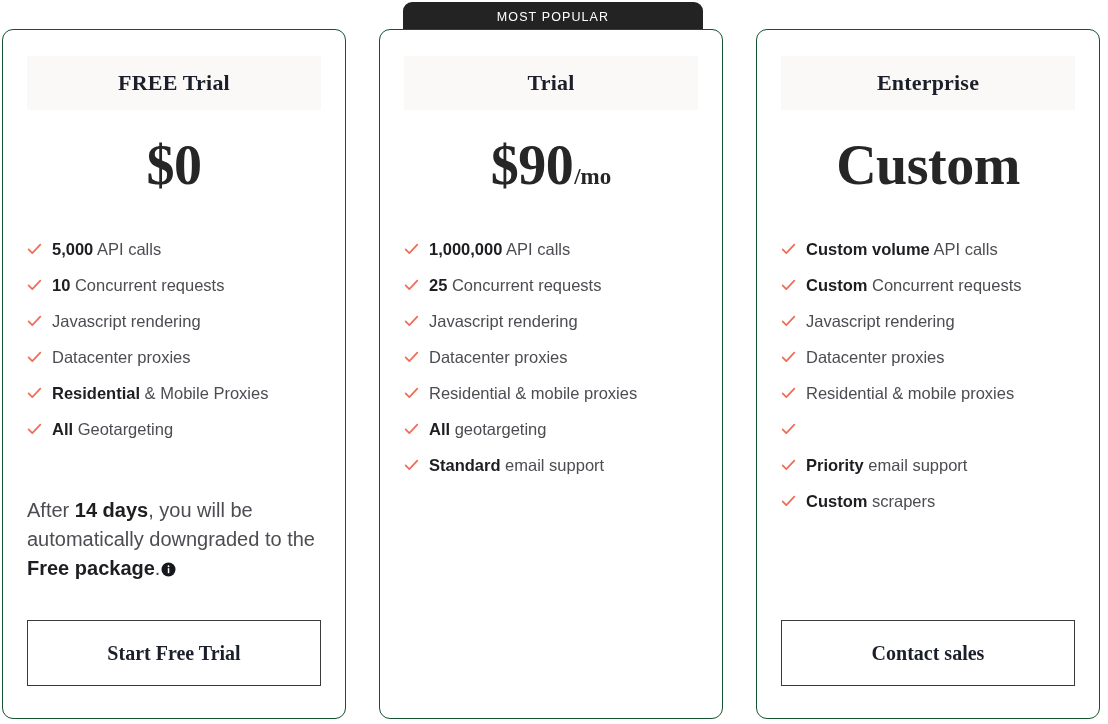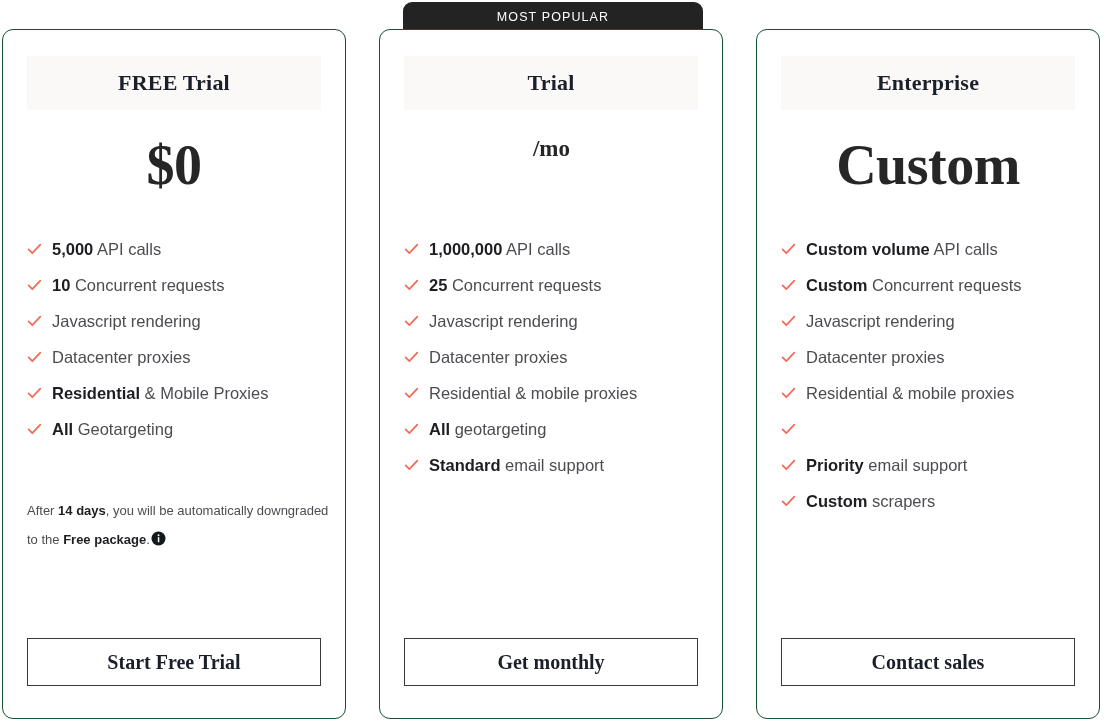--- a/index.html
+++ b/index.html
@@ -129,40 +129,40 @@
   .feature-text b {
     color: #1e1e22;
     font-weight: 700;
   }
 
   .note {
     position: absolute;
     left: 24px;
     right: 12px;
     top: 466px;
-    font-size: 13px;
+    font-size: 20px;
     line-height: 29px;
     color: #4c4c52;
   }
   .note b {
     color: #1e1e22;
     font-weight: 700;
   }
   .info-icon {
     display: inline-block;
     vertical-align: -2px;
     margin-left: 1px;
   }
 
   .cta {
     position: absolute;
     left: 24px;
     right: 24px;
     bottom: 32px;
-    height: 48px;
+    height: 66px;
     background: #ffffff;
     border: 1.6px solid #3a3a3a;
     border-radius: 0;
     font-family: "Liberation Serif", serif;
     font-weight: 700;
     font-size: 20px;
     color: #1b1f2a;
     cursor: pointer;
     padding: 8px;
   }
@@ -240,20 +240,21 @@
             <circle cx="7.55" cy="4.3" r="0.95" fill="#ffffff"></circle>
           </svg></span></div>
     <button class="cta">Start Free Trial</button>
   </div>
 
   <div class="card card-2">
     <div class="plan-header">
       <span class="plan-name">Trial</span>
     </div>
     <div class="price-row">
+      <span class="price-main">$90</span>
       <span class="price-suffix">/mo</span>
     </div>
     <ul class="features">
         <li class="feature">
           <span class="check-icon">
             <svg width="15" height="15" viewBox="0 0 15 15">
               <path d="M1.6 7.4 L5.3 11.2 L13.3 2.6" fill="none" stroke="#f26b55" stroke-width="1.7" stroke-linecap="round" stroke-linejoin="round"></path>
             </svg>
           </span>
           <span class="feature-text"><b>1,000,000</b> API calls</span>
@@ -300,21 +301,20 @@
         </li>
         <li class="feature">
           <span class="check-icon">
             <svg width="15" height="15" viewBox="0 0 15 15">
               <path d="M1.6 7.4 L5.3 11.2 L13.3 2.6" fill="none" stroke="#f26b55" stroke-width="1.7" stroke-linecap="round" stroke-linejoin="round"></path>
             </svg>
           </span>
           <span class="feature-text"><b>Standard</b> email support</span>
         </li>
       </ul>
-    <button class="cta">Get monthly</button>
   </div>
 
   <div class="card card-3">
     <div class="plan-header">
       <span class="plan-name">Enterprise</span>
     </div>
     <div class="price-row">
       <span class="price-main">Custom</span>
 
     </div>

